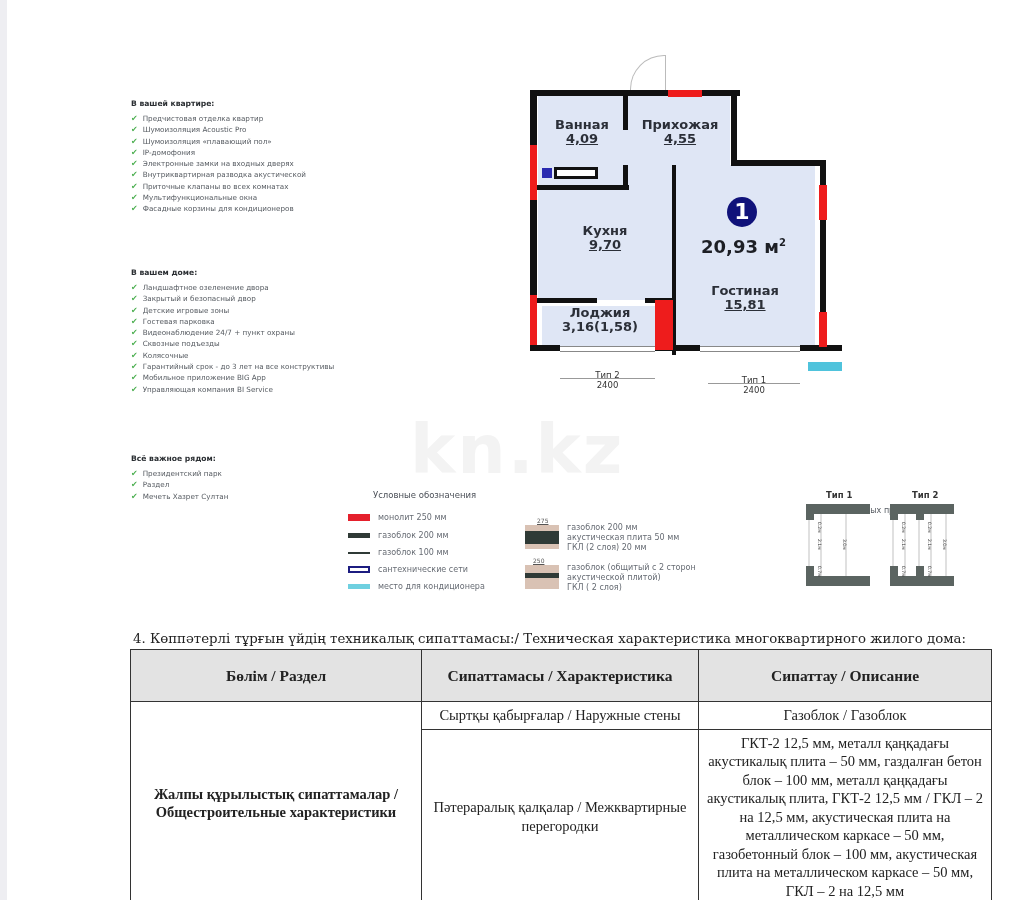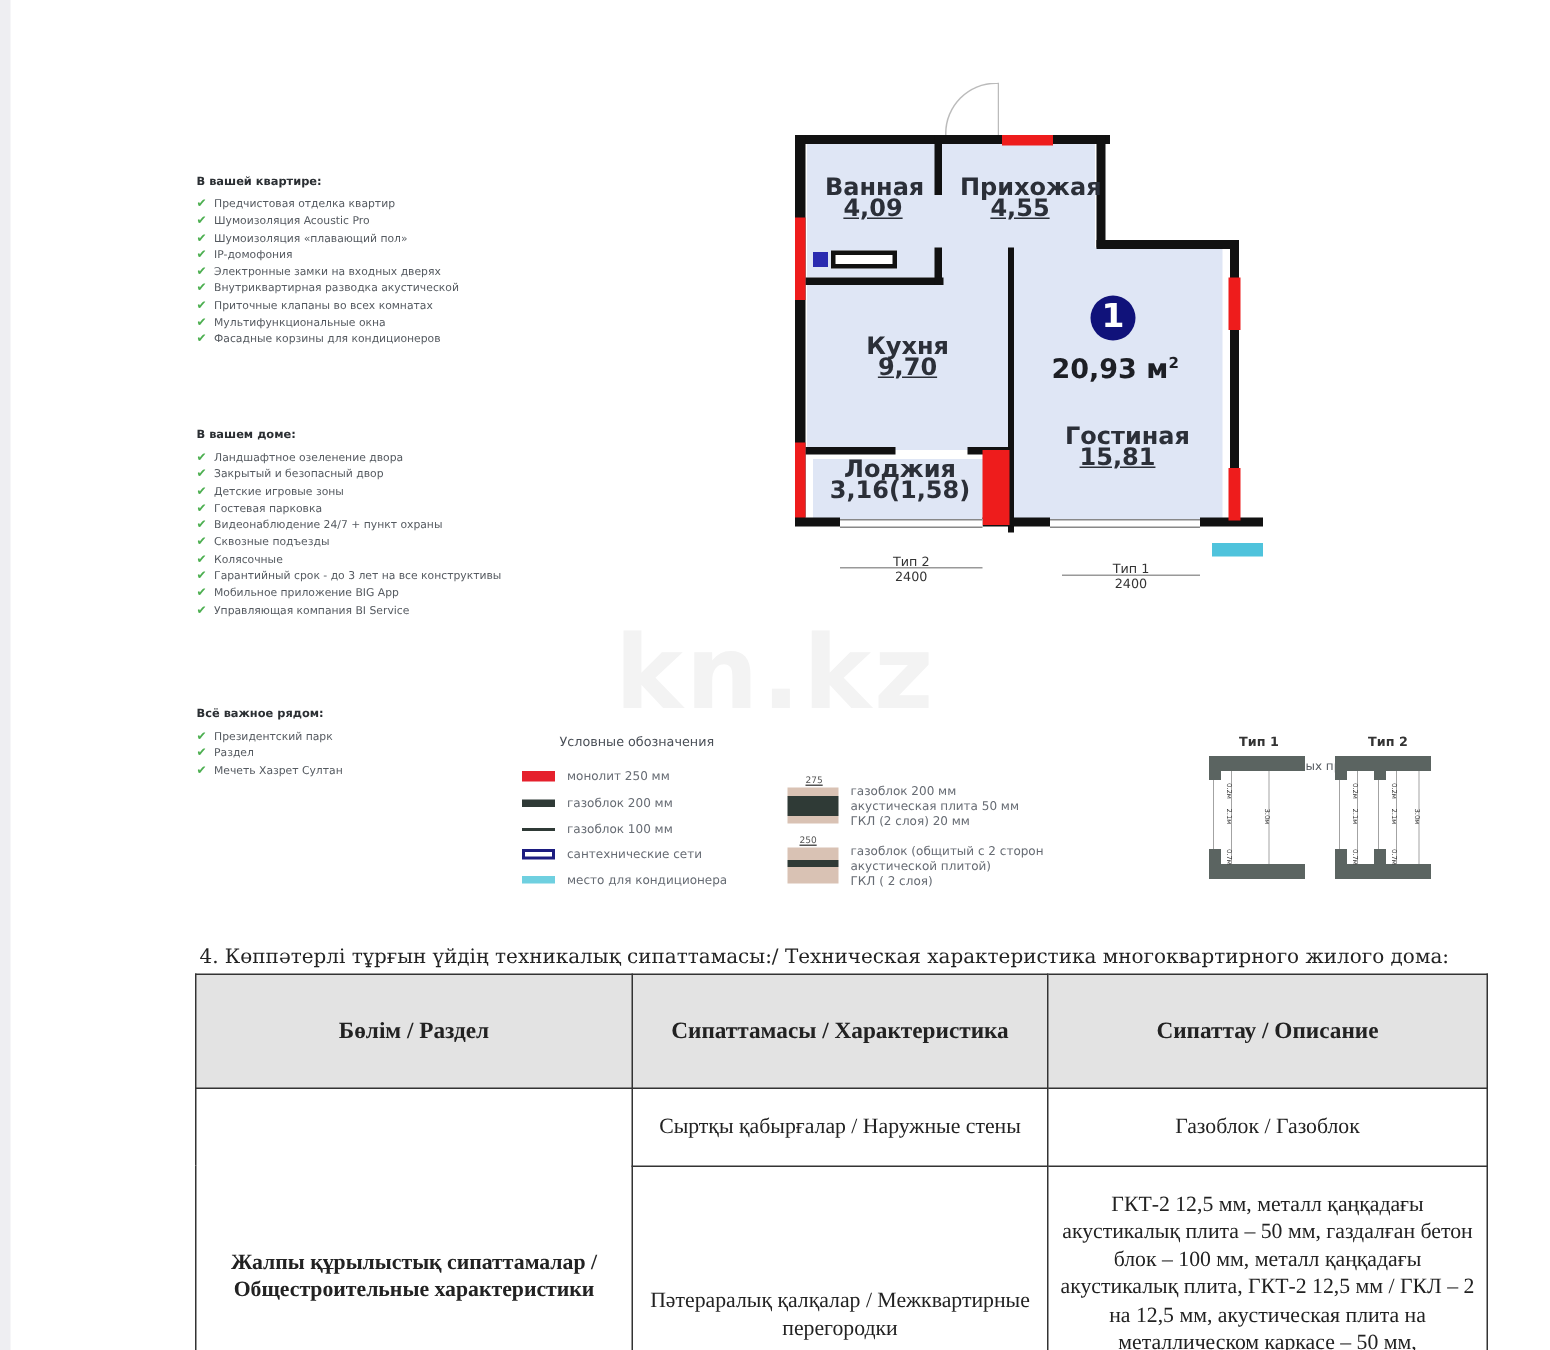--- a/index.html
+++ b/index.html
@@ -1,28 +1,28 @@
 <!DOCTYPE html>
 <html><head>
 <meta charset="utf-8">
 <style>
   html, body { margin:0; padding:0; }
   body { width:1033px; height:900px; background:#ffffff; position:relative; overflow:hidden; font-family:"DejaVu Sans", sans-serif; }
   .leftbar { position:absolute; left:0; top:0; width:7px; height:900px; background:#eeeef2; }
   .feat { position:absolute; left:131px; font-size:7.2px; color:#555a60; }
-  .feat h4 { margin:17px 0 5px 0; font-size:7.6px; color:#2b2f33; font-weight:bold; }
+  .feat h4 { margin:0 0 5px 0; font-size:7.6px; color:#2b2f33; font-weight:bold; }
   .feat ul { list-style:none; margin:0; padding:0; }
   .feat li { height:11.3px; line-height:11.3px; white-space:nowrap; }
   .feat li .chk { color:#4caf50; font-weight:bold; margin-right:5px; font-size:8px; }
 
   .plan { position:absolute; left:520px; top:50px; width:330px; height:350px; }
   .room { position:absolute; background:#dfe6f5; }
   .wall { position:absolute; background:#111; }
   .red { position:absolute; background:#ee1c1c; }
-  .rlabel { position:absolute; text-align:center; font-size:16px; color:#2b2f38; font-weight:bold; line-height:14px; }
+  .rlabel { position:absolute; text-align:center; font-size:13px; color:#2b2f38; font-weight:bold; line-height:14px; }
   .rlabel .area { text-decoration:underline; font-weight:bold; }
   .badge { position:absolute; width:30px; height:30px; border-radius:50%; background:#10127a; color:#fff; font-size:22px; font-weight:bold; text-align:center; line-height:30px; }
   .total { position:absolute; font-size:18px; color:#1d1f25; font-weight:bold; }
   .total sup { font-size:10px; }
   .dim { position:absolute; font-size:8.5px; color:#333; text-align:center; }
   .dimline { position:absolute; border-top:1px solid #999; }
   .watermark { position:absolute; left:410px; top:410px; font-size:68px; color:#f3f3f3; font-weight:bold; letter-spacing:2px; }
 
   .legend { position:absolute; left:348px; top:488px; font-size:8px; color:#666b73; }
   .legend .title { position:absolute; left:25px; top:2px; white-space:nowrap; font-size:8.5px; color:#4a4f57; }
@@ -32,21 +32,21 @@
   .legend2 .item { position:relative; height:40px; }
   .legend2 .layers { position:absolute; left:0; top:8px; width:42px; height:26px; }
   .legend2 .txt { position:absolute; left:42px; top:6px; line-height:10px; white-space:nowrap; }
   .legend2 .mm { position:absolute; left:12px; top:0; font-size:6px; color:#555; text-decoration:underline; }
 
   .winh { position:absolute; left:812px; top:466px; font-size:8px; color:#555a60; }
   .winh .t { position:absolute; font-size:8.5px; color:#333; font-weight:bold; white-space:nowrap; }
 
   .caption { position:absolute; left:133px; top:631px; font-family:"DejaVu Serif", serif; font-size:13.3px; color:#222; white-space:nowrap; }
   table.spec { position:absolute; left:130px; top:649px; width:862px; border-collapse:collapse; font-family:"Liberation Serif", "DejaVu Serif", serif; font-size:14.5px; color:#222; }
-  table.spec td, table.spec th { border:1.5px solid #333; text-align:center; vertical-align:middle; padding:16px 4px; }
+  table.spec td, table.spec th { border:1.5px solid #333; text-align:center; vertical-align:middle; padding:4px 4px; }
   table.spec th { background:#e3e3e3; font-weight:bold; font-size:15.5px; height:43px; }
   table.spec td.sect { font-weight:bold; }
   table.spec td { line-height:18.5px; }
 </style>
 </head>
 <body>
 
 <div class="leftbar"></div>
 
 <div class="feat" style="top:99px;">

